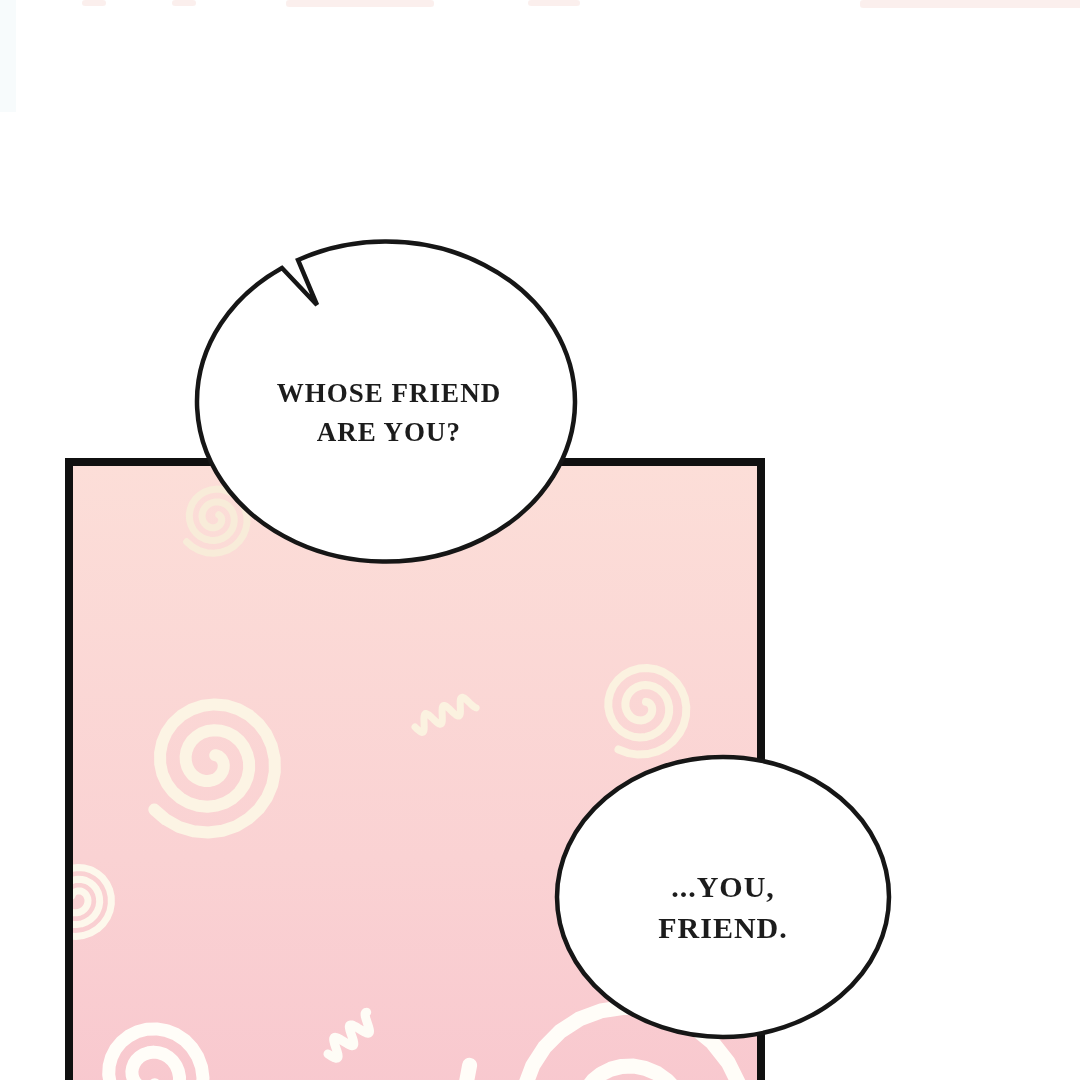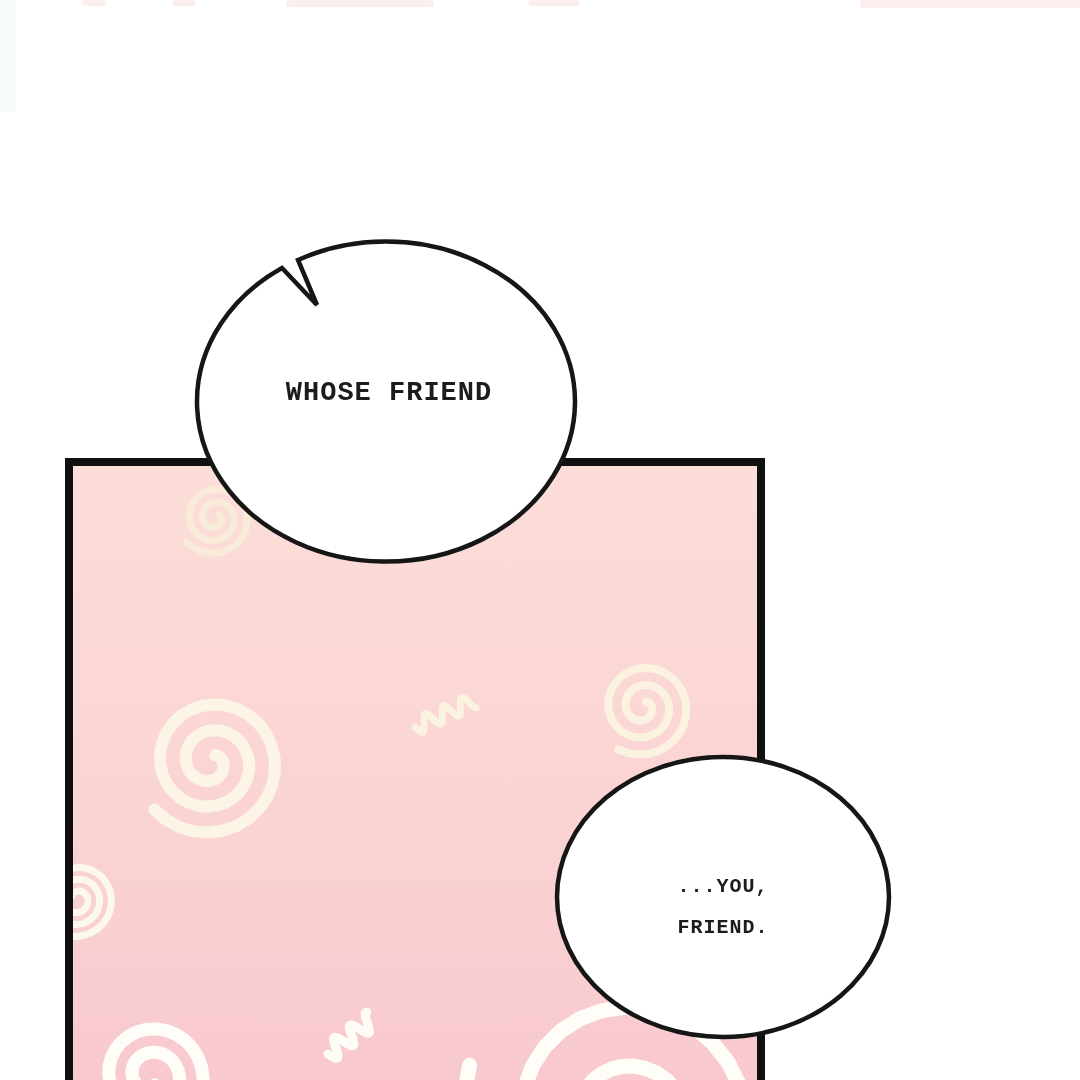--- a/index.html
+++ b/index.html
@@ -2,41 +2,41 @@
 <html><head>
 <meta charset="utf-8">
 <style>
   html, body { margin: 0; padding: 0; background: #ffffff; }
   .stage {
     position: relative;
     width: 1080px;
     height: 1080px;
     overflow: hidden;
     background: #ffffff;
-    font-family: Liberation Mono, monospace;
+    font-family: Liberation Serif, serif;
   }
   .art { position: absolute; pointer-events: none; }
   #art-left-strip { left: 0; top: 0; width: 16px; height: 112px; background: #f4f9fb; opacity: .7; }
   .smudge { height: 6px; top: 0; background: #f6dcd8; opacity: .45; border-radius: 3px; }
   #smudge-1 { left: 82px;  width: 24px; }
   #smudge-2 { left: 172px; width: 24px; }
   #smudge-3 { left: 286px; width: 148px; height: 7px; }
   #smudge-4 { left: 528px; width: 52px; }
   #smudge-5 { left: 860px; width: 222px; height: 8px; }
   svg.scene { position: absolute; left: 0; top: 0; }
   .bubble-text {
     position: absolute;
     text-align: center;
     font-weight: bold;
     color: #1c1c1c;
     letter-spacing: 1px;
     user-select: none;
   }
   #bubble1-text { left: 219px; top: 374px; width: 340px; font-size: 27px; line-height: 39px; }
-  #bubble2-text { left: 573px; top: 866px; width: 300px; font-size: 20px; line-height: 41px; }
+  #bubble2-text { left: 573px; top: 866px; width: 300px; font-size: 30px; line-height: 41px; }
   .bubble-text .line { display: block; }
 </style>
 </head>
 <body>
 
 <div class="stage" style="background: rgb(255, 255, 255);">
 
   <div class="art" id="art-left-strip"></div>
   <div class="art smudge" id="smudge-1"></div>
   <div class="art smudge" id="smudge-2"></div>
@@ -70,19 +70,20 @@
         <path d="M601.5 1143.6L595.5 1140.5L590.0 1135.9L585.5 1129.9L582.2 1122.6L580.5 1114.5L580.7 1105.7L582.9 1096.8L587.1 1088.2L593.3 1080.4L601.4 1073.9L611.0 1069.1L621.9 1066.4L633.5 1066.0L645.2 1068.3L656.7 1073.1L667.1 1080.5L676.1 1090.2L682.9 1102.0L687.3 1115.3L688.7 1129.7L687.1 1144.4L682.2 1158.9L674.2 1172.3L663.2 1184.1L649.7 1193.5L634.1 1200.0L617.1 1203.1L599.4 1202.6L581.8 1198.3L565.2 1190.2L550.2 1178.5L537.9 1163.7L528.7 1146.2L523.3 1126.8L522.0 1106.2L525.2 1085.5L532.8 1065.5L544.6 1047.2L560.3 1031.4L579.2 1019.1L600.8 1010.9L623.9 1007.3L647.7 1008.7L671.1 1015.1L693.0 1026.5L712.4 1042.5L728.2 1062.5L739.7 1085.7L746.2 1111.2L747.2 1137.9L742.6 1164.6L732.3 1190.2L716.7 1213.4L696.3 1233.1L671.8 1248.3L644.4 1258.2L615.0 1262.2L585.1 1260.0L555.9 1251.4L528.8 1236.8L505.0 1216.5L485.7 1191.4L471.9 1162.5L464.3 1130.9L463.5 1098.0L469.6 1065.3" stroke="#fffdf8" stroke-width="15" fill="none"></path>
       </g>
 
     <path id="bubble1" d="M 298 260 A 189 160 0 1 1 282 268 L 317 305 Z" fill="#ffffff" stroke="#161616" stroke-width="4.5" stroke-linejoin="miter"></path>
 
     <ellipse id="bubble2" cx="723" cy="897" rx="166" ry="140" fill="#ffffff" stroke="#161616" stroke-width="4.5"></ellipse>
   </svg>
 
   <div class="bubble-text" id="bubble1-text" style="color: rgb(28, 28, 28);">
     <span class="line">WHOSE FRIEND</span>
+    <span class="line">ARE YOU?</span>
   </div>
   <div class="bubble-text" id="bubble2-text" style="color: rgb(28, 28, 28);">
     <span class="line">...YOU,</span>
     <span class="line">FRIEND.</span>
   </div>
 
 </div>
 
 </body></html>

